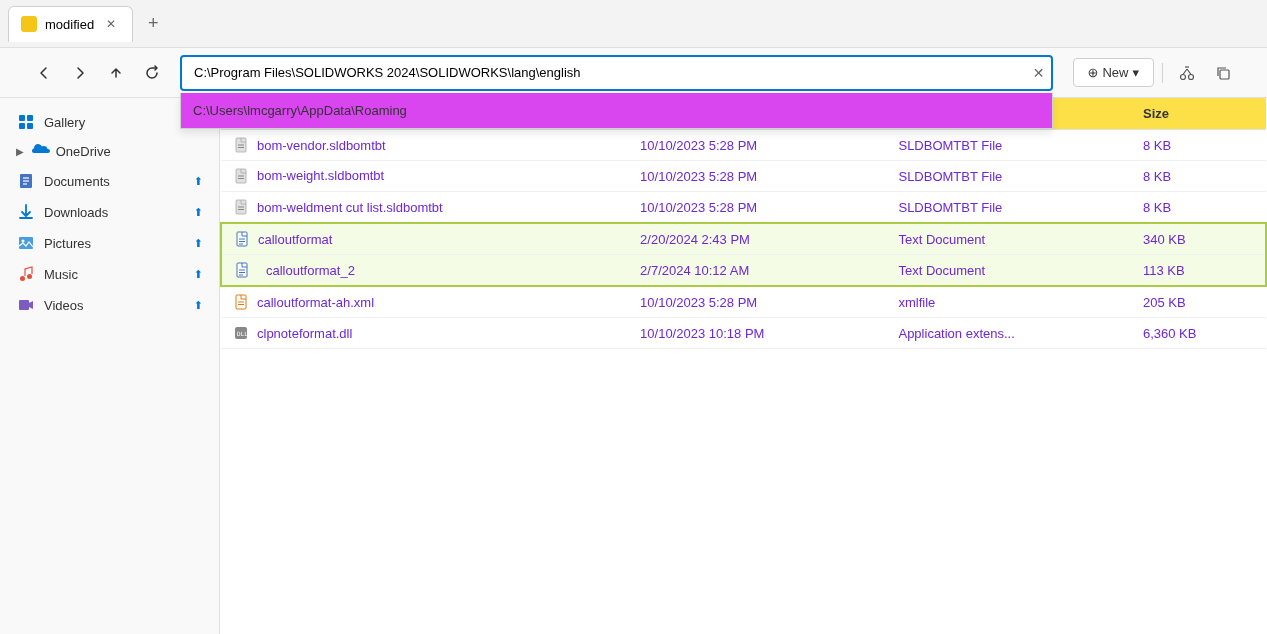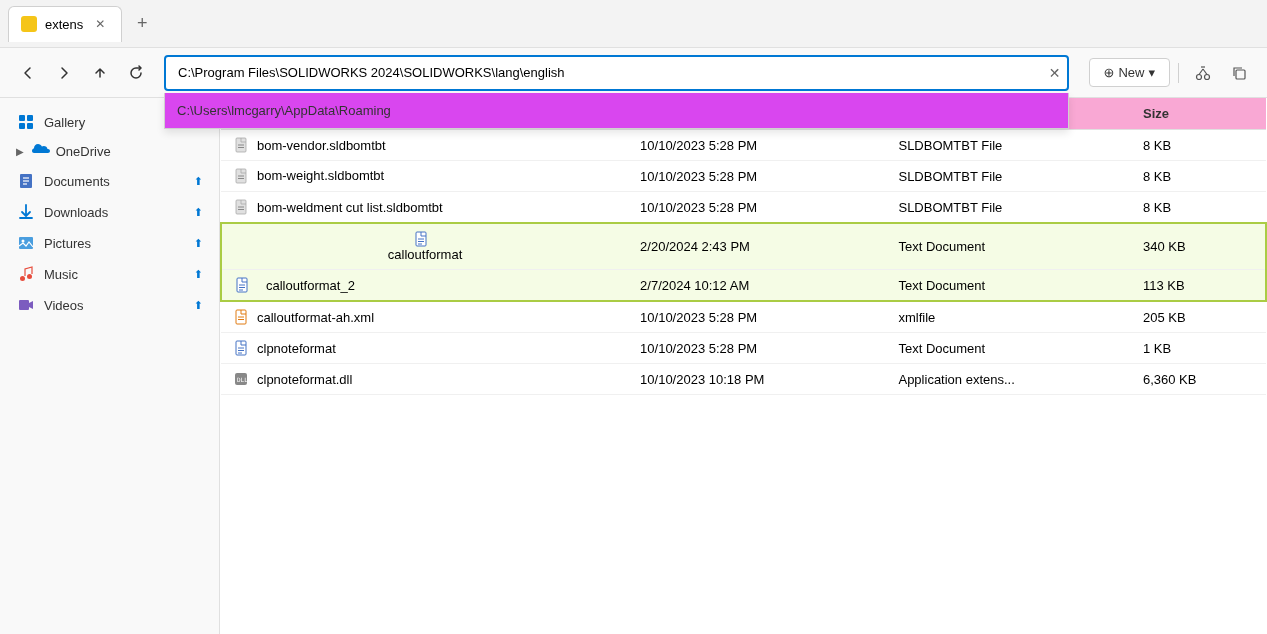--- a/index.html
+++ b/index.html
@@ -65,21 +65,21 @@
       color: #666;
       font-size: 18px;
     }
 
     
     .toolbar {
       display: flex;
       align-items: center;
       background: #f9f9f9;
       height: 50px;
-      padding: 0 12px;
+      padding: 0 28px;
       gap: 4px;
       border-bottom: 1px solid #e0e0e0;
     }
     .nav-btn {
       width: 32px;
       height: 32px;
       border-radius: 50%;
       border: none;
       background: transparent;
       cursor: pointer;
@@ -219,29 +219,29 @@
     }
     .file-table thead tr {
       border-bottom: 1px solid #e0e0e0;
     }
     .file-table th {
       text-align: left;
       padding: 8px 12px;
       font-weight: 600;
       font-size: 13px;
       color: #333;
-      background: #f9a8d4;
+      background: #fde047;
       position: sticky;
       top: 0;
       user-select: none;
     }
     .file-table td {
       padding: 7px 12px;
       font-size: 13px;
-      color: #000000;
+      color: #6d28d9;
       border-bottom: 1px solid #f0f0f0;
     }
 
     
     .toolbar-left {
       display: flex;
       align-items: center;
       gap: 4px;
     }
 
@@ -264,21 +264,21 @@
 </head>
 <body>
 
 <div class="title-bar">
   <div class="tab">
     <div class="tab-icon">
       <svg width="12" height="10" viewBox="0 0 12 10" fill="none">
         <path d="M1 2C1 1.4 1.4 1 2 1H5L6.5 2.5H10C10.6 2.5 11 2.9 11 3.5V8C11 8.6 10.6 9 10 9H2C1.4 9 1 8.6 1 8V2Z" fill="#f5c518"></path>
       </svg>
     </div>
-    <span>extens</span>
+    <span>modified</span>
     <div class="tab-close">✕</div>
   </div>
   <div class="tab-new">+</div>
 </div>
 
 <div class="toolbar">
   <div class="toolbar-left">
     <button class="nav-btn" title="Back">
       <svg width="16" height="16" viewBox="0 0 16 16">
           <path d="M10 3L5 8l5 5" stroke="#333" stroke-width="1.5" fill="none" stroke-linecap="round" stroke-linejoin="round"></path>
@@ -483,21 +483,21 @@
                 </span>
                 <span>bom-weldment cut list.sldbomtbt</span>
               </div>
             </td>
             <td>10/10/2023 5:28 PM</td>
             <td>SLDBOMTBT File</td>
             <td>8 KB</td>
           </tr>
           <tr style="background: rgb(245, 252, 229); outline: none; border-top: 2px solid rgb(170, 204, 68); border-left: 2px solid rgb(170, 204, 68); border-right: 2px solid rgb(170, 204, 68);">
             <td>
-              <div style="display: flex; align-items: center; flex-direction: column;">
+              <div style="display: flex; align-items: center;">
                 <span style="margin-right: 8px; display: flex; align-items: center;">
                   <svg width="16" height="16" viewBox="0 0 16 16">
                     <rect x="3" y="1" width="10" height="14" rx="1" fill="#fff" stroke="#4472c4" stroke-width="1"></rect>
                     <path d="M8 1v4h5" fill="none" stroke="#4472c4" stroke-width="1"></path>
                     <line x1="5" y1="8" x2="11" y2="8" stroke="#4472c4" stroke-width="1"></line>
                     <line x1="5" y1="10.5" x2="11" y2="10.5" stroke="#4472c4" stroke-width="1"></line>
                     <line x1="5" y1="13" x2="9" y2="13" stroke="#4472c4" stroke-width="1"></line>
                   </svg>
                 </span>
                 <span>calloutformat</span>
@@ -542,39 +542,20 @@
             </td>
             <td>10/10/2023 5:28 PM</td>
             <td>xmlfile</td>
             <td>205 KB</td>
           </tr>
           <tr>
             <td>
               <div style="display: flex; align-items: center;">
                 <span style="margin-right: 8px; display: flex; align-items: center;">
                   <svg width="16" height="16" viewBox="0 0 16 16">
-                    <rect x="3" y="1" width="10" height="14" rx="1" fill="#fff" stroke="#4472c4" stroke-width="1"></rect>
-                    <path d="M8 1v4h5" fill="none" stroke="#4472c4" stroke-width="1"></path>
-                    <line x1="5" y1="8" x2="11" y2="8" stroke="#4472c4" stroke-width="1"></line>
-                    <line x1="5" y1="10.5" x2="11" y2="10.5" stroke="#4472c4" stroke-width="1"></line>
-                    <line x1="5" y1="13" x2="9" y2="13" stroke="#4472c4" stroke-width="1"></line>
-                  </svg>
-                </span>
-                <span>clpnoteformat</span>
-              </div>
-            </td>
-            <td>10/10/2023 5:28 PM</td>
-            <td>Text Document</td>
-            <td>1 KB</td>
-          </tr>
-          <tr>
-            <td>
-              <div style="display: flex; align-items: center;">
-                <span style="margin-right: 8px; display: flex; align-items: center;">
-                  <svg width="16" height="16" viewBox="0 0 16 16">
                     <rect x="2" y="2" width="12" height="12" rx="2" fill="#888"></rect>
                     <text x="4" y="11" font-size="6" fill="white" font-family="monospace">DLL</text>
                   </svg>
                 </span>
                 <span>clpnoteformat.dll</span>
               </div>
             </td>
             <td>10/10/2023 10:18 PM</td>
             <td>Application extens...</td>
             <td>6,360 KB</td>

